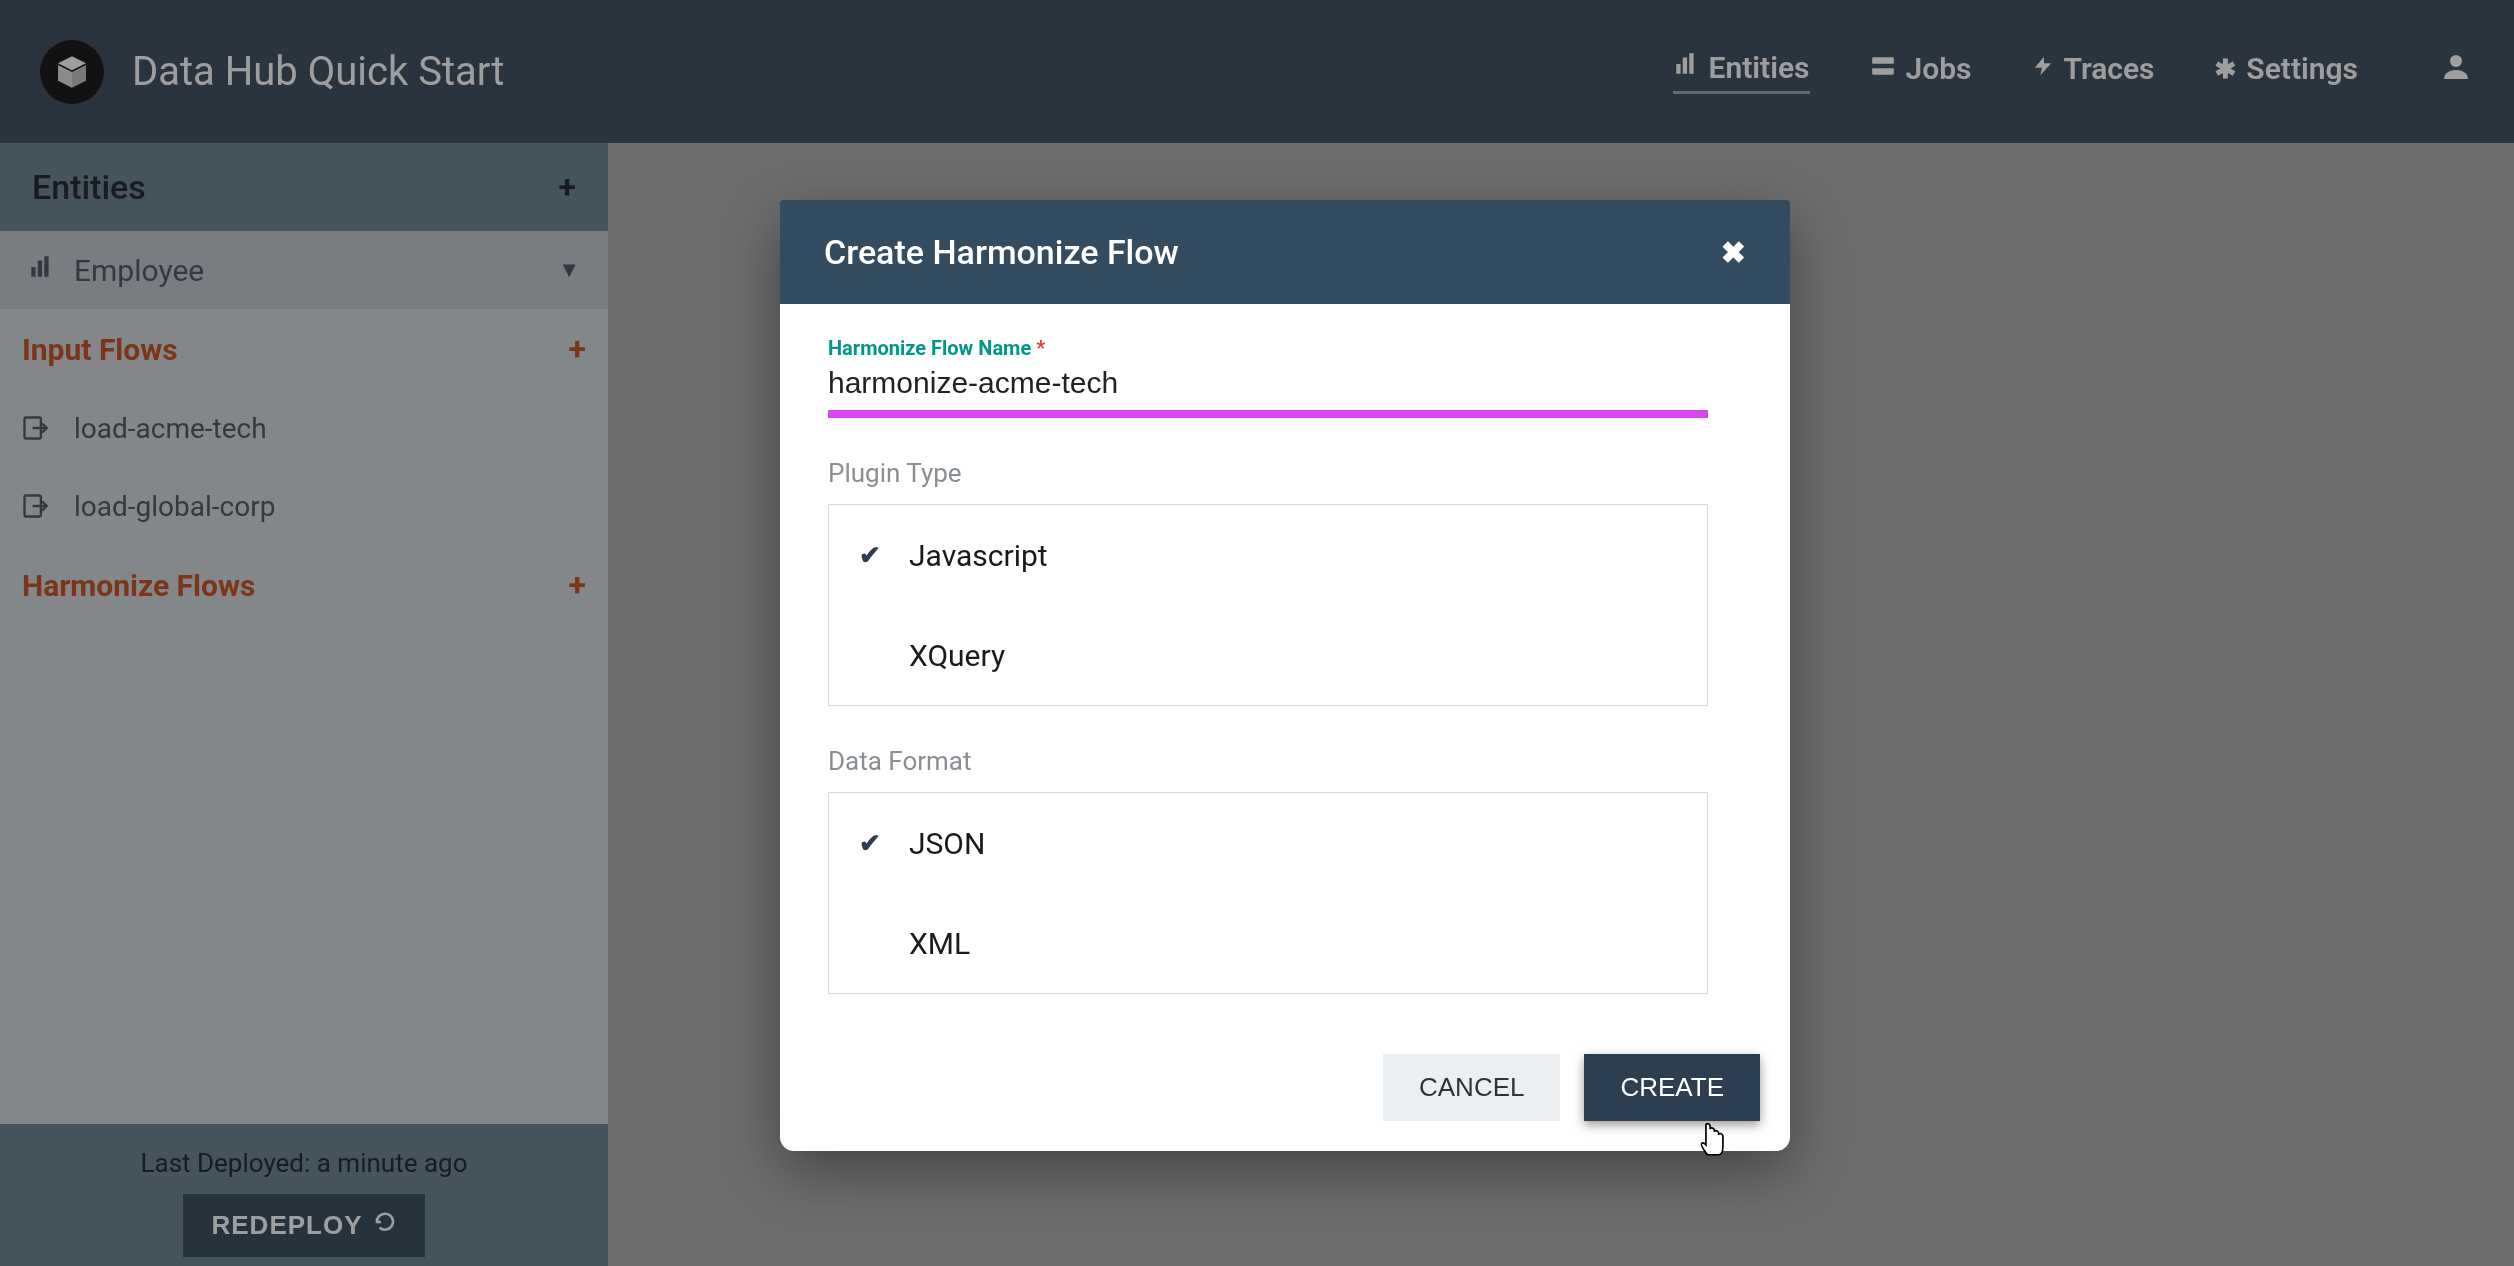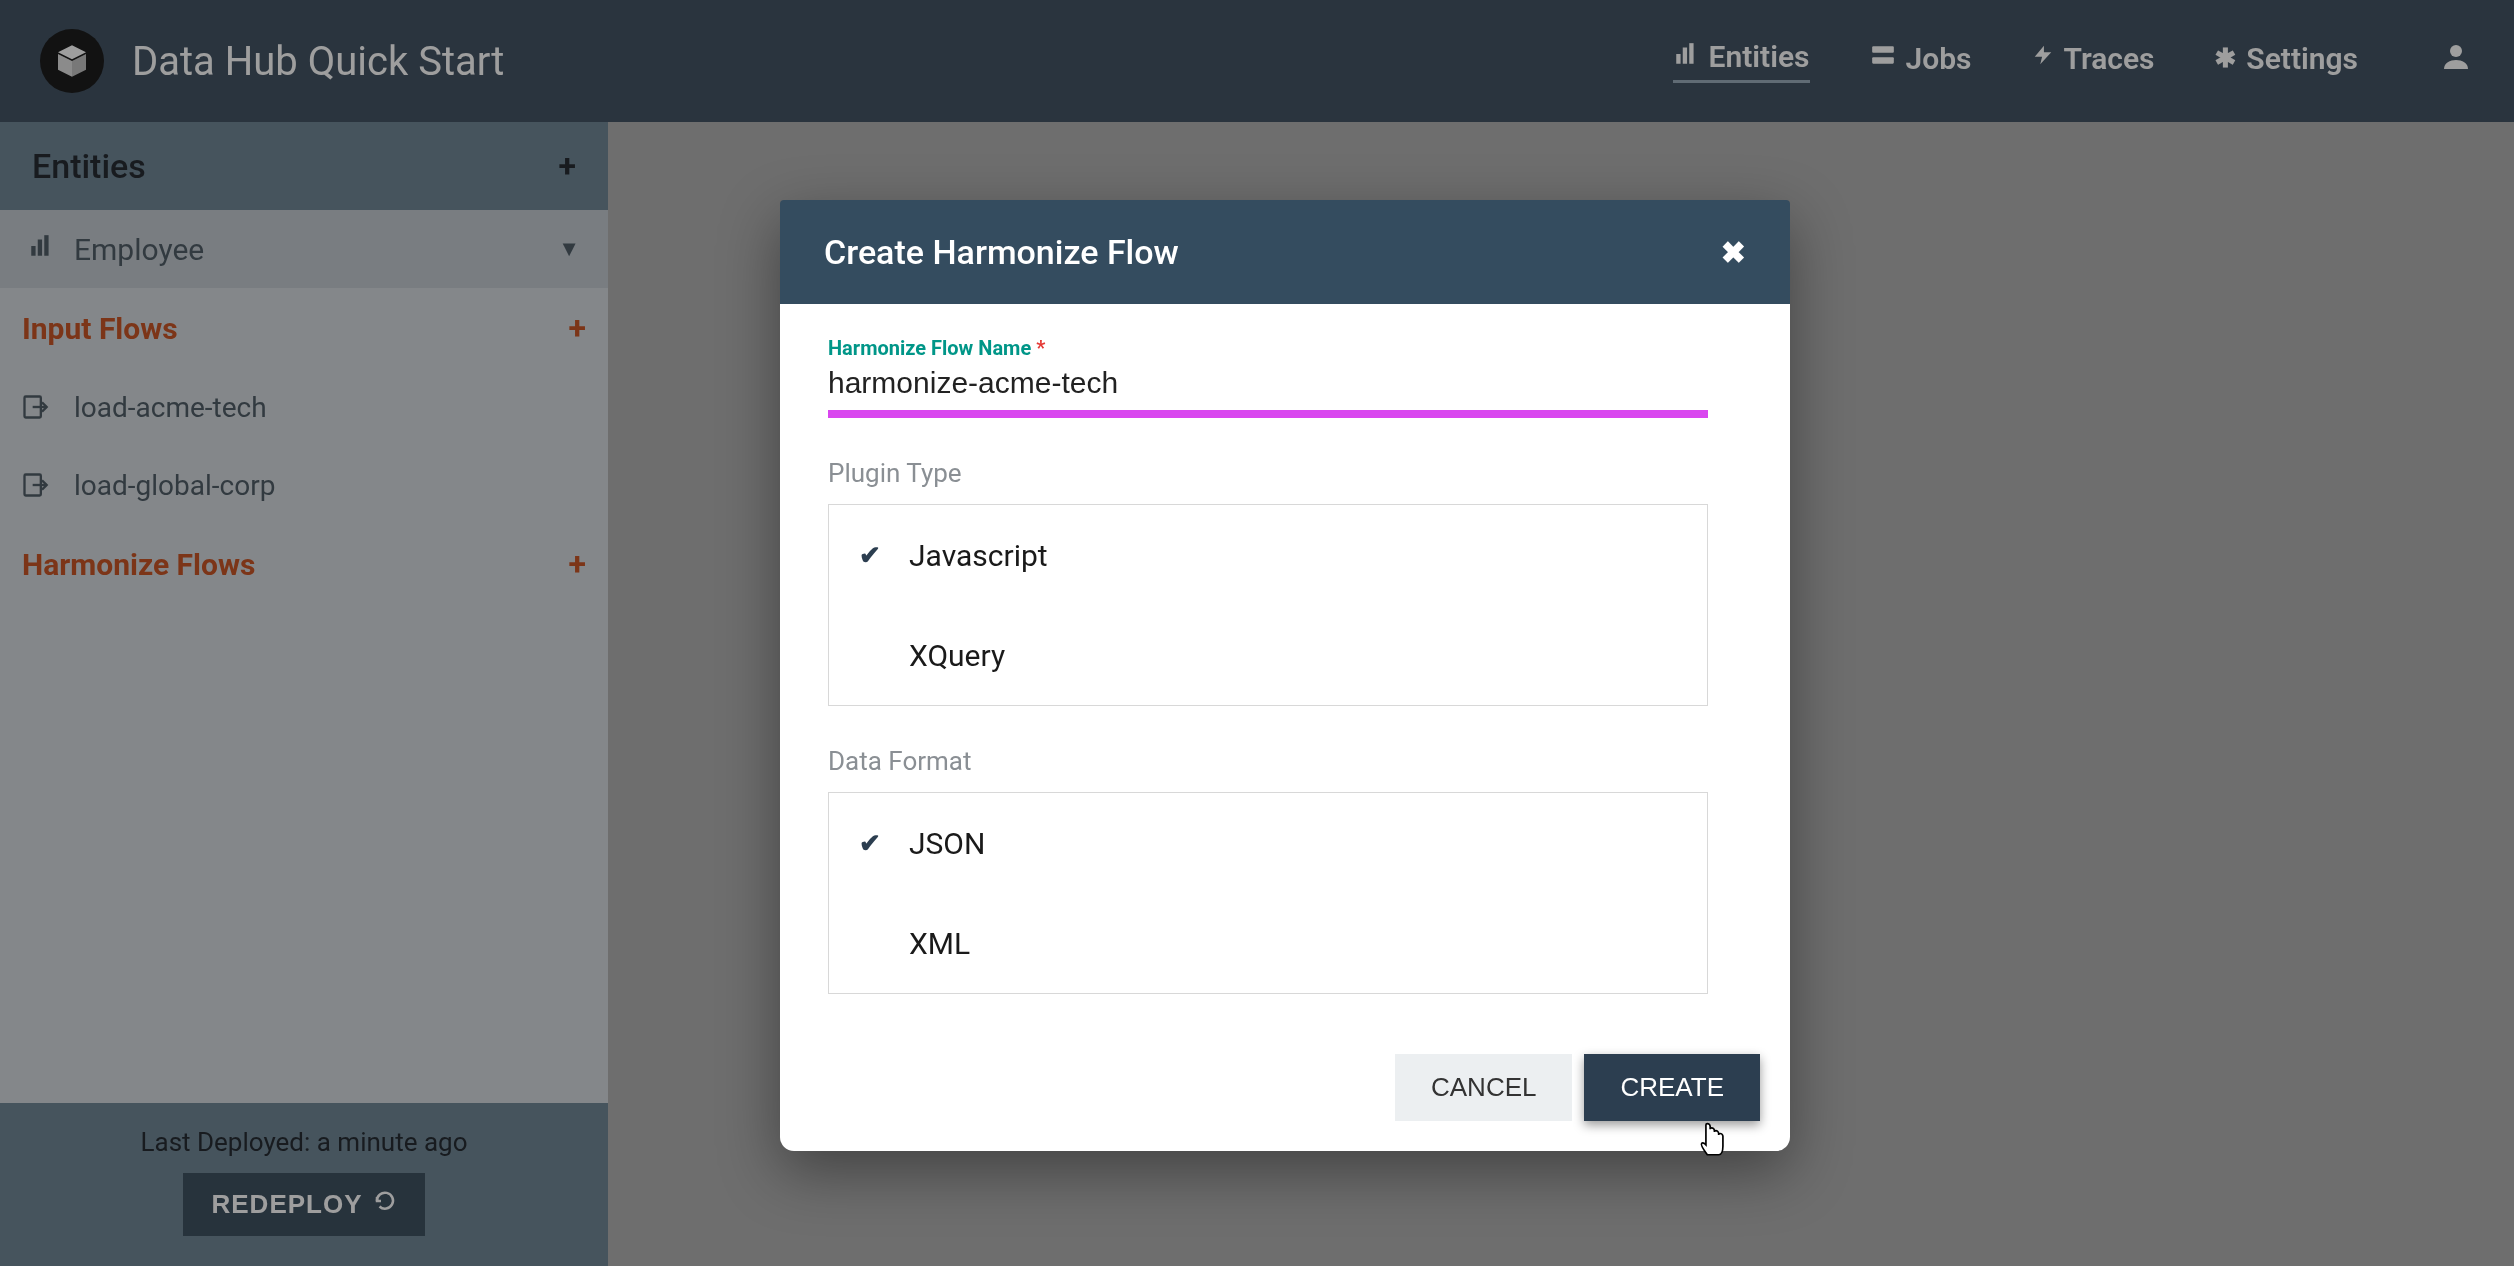--- a/index.html
+++ b/index.html
@@ -8,21 +8,21 @@
   background: #808080;
   width: 2514px;
   height: 1266px;
   overflow: hidden;
   position: relative;
 }
 
 
 .topbar {
   background: #2c3e50;
-  height: 122px;
+  height: 143px;
   display: flex;
   align-items: center;
   padding: 0 40px;
   color: #fff;
   position: relative;
   z-index: 10;
 }
 .logo-cube {
   width: 64px; height: 64px;
   border-radius: 50%;
@@ -199,21 +199,21 @@
   cursor:pointer;
 }
 .option-row .check-slot {
   width: 50px;
   color:#2c3e50;
   font-size: 26px;
   font-weight:700;
 }
 .modal-footer {
   padding: 12px 30px 30px 30px;
-  display:flex; justify-content:flex-end; gap: 12px;
+  display:flex; justify-content:flex-end; gap: 24px;
 }
 .btn-cancel {
   background:#eceff1;
   border:none;
   padding: 18px 36px;
   font-size: 26px;
   font-weight:500;
   color:#333;
   cursor:pointer;
 }

